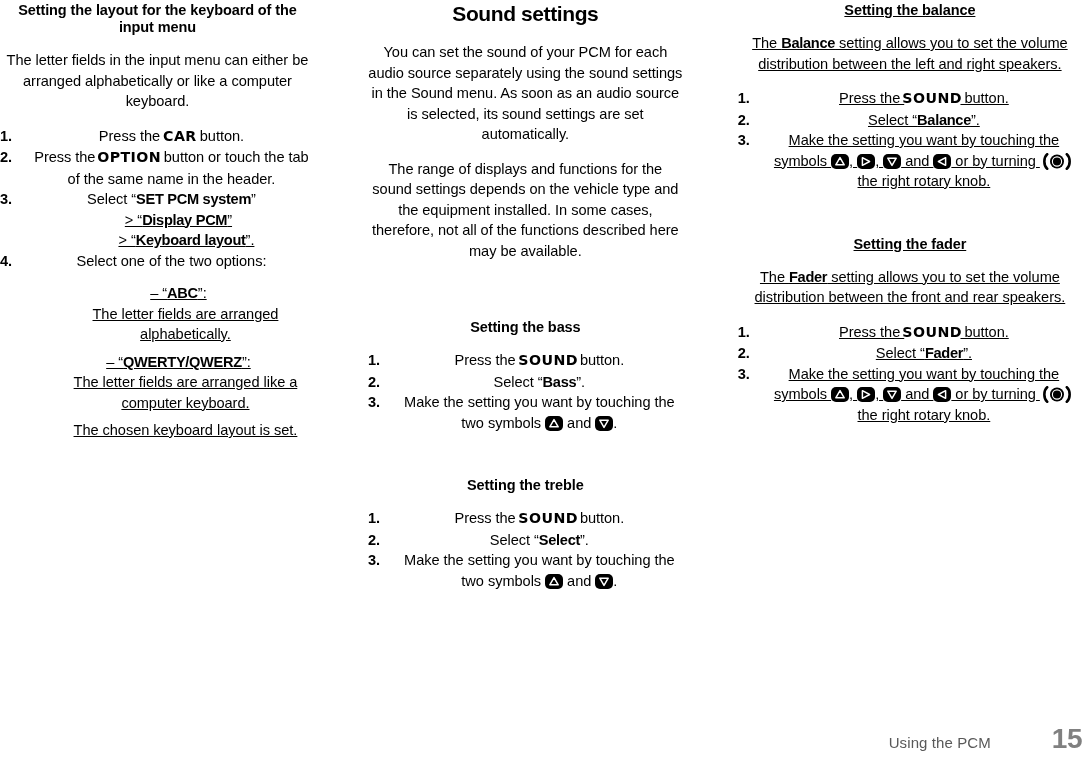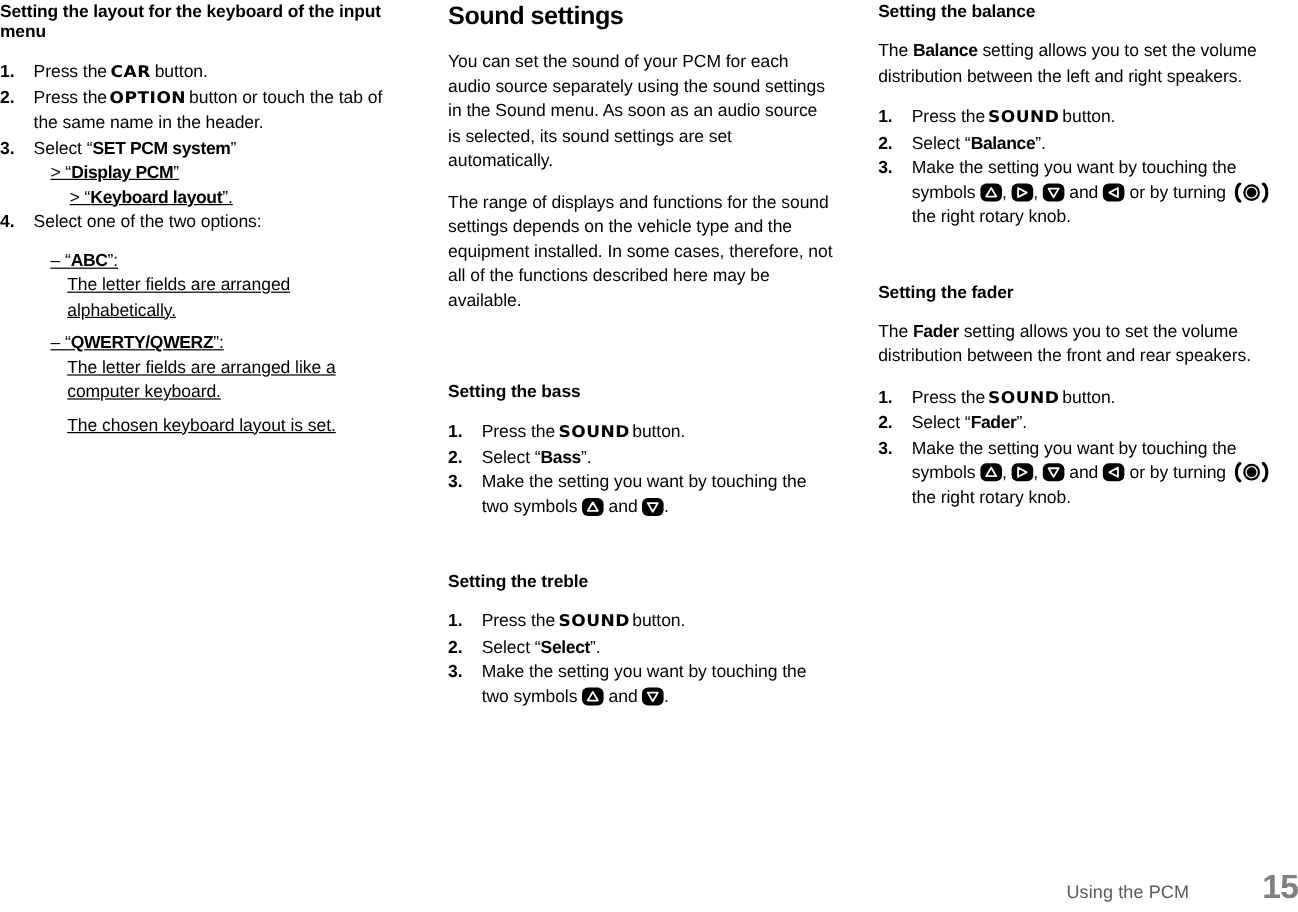--- a/index.html
+++ b/index.html
@@ -25,24 +25,25 @@
 
   .columns {
     display: flex;
     width: 1082px;
     padding-top: 2px;
     box-sizing: border-box;
   }
   .col {
     width: 344px;
     box-sizing: border-box;
+    text-align: center;
   }
   .col-1 { padding-right: 22px; }
   .col-2 { padding-right: 22px; margin-left: 31px; }
-  .col-3 { padding-right: 0px; margin-left: 16px; width: 352px; }
+  .col-3 { padding-right: 0px; margin-left: 33px; width: 352px; text-decoration: underline; }
 
   
   .h-sub {
     font-size: 14.5px;
     font-weight: bold;
     line-height: 17px;
     letter-spacing: -0.1px;
     margin: 0 0 14px 0;
   }
   .h-main {
@@ -158,20 +159,21 @@
 <body>
 
 <div class="page">
 
   <div class="columns">
 
     <div class="col col-1">
 
       <div class="h-sub">Setting the layout for the keyboard of the input menu</div>
 
+      <p class="body">The letter fields in the input menu can either be arranged alphabetically or like a computer keyboard.</p>
 
       <ol class="steps">
 
         <li>
           <span class="num">1.</span><span>Press the </span><span class="hw">CAR</span><span> button.</span>
         </li>
 
         <li>
           <span class="num">2.</span><span>Press the </span><span class="hw">OPTION</span><span> button or touch the tab of the same name in the header.</span>
         </li>

